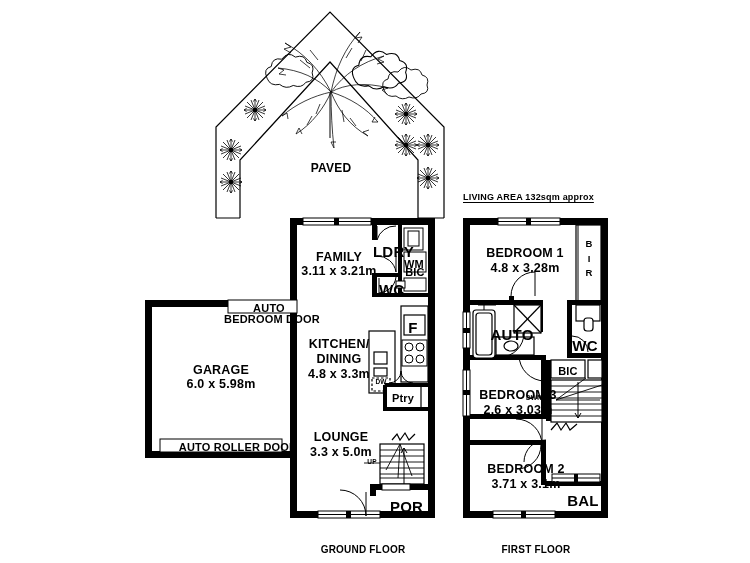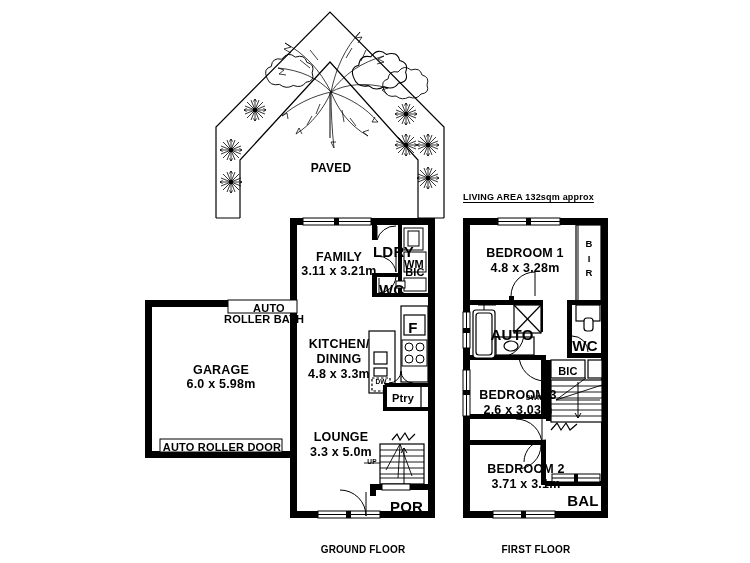--- a/index.html
+++ b/index.html
@@ -388,22 +388,22 @@
 <div class="lbl tiny" style="left:403px;top:258px;width:22px;">WM</div>
 <div class="lbl tiny" style="left:403px;top:266px;width:24px;">BIC</div>
 <div class="lbl small" style="left:379px;top:281px;width:24px;">WC</div>
 <div class="lbl small" style="left:404px;top:319px;width:18px;">F</div>
 <div class="lbl mini" style="left:371px;top:378px;width:20px;">DW</div>
 <div class="lbl tiny" style="left:388px;top:392px;width:30px;text-align:center;">Ptry</div>
 <div class="lbl small" style="left:390px;top:498px;width:32px;">POR</div>
 <div class="lbl mini" style="left:363px;top:458px;width:18px;">UP</div>
 
 <div class="lbl tiny" style="left:230px;top:302px;width:78px;">AUTO</div>
-<div class="lbl tiny" style="left:224px;top:313px;width:78px;">ROLLER BATH</div>
-<div class="lbl tiny" style="left:162px;top:441px;width:120px;">AUTO ROLLER DOOR</div>
+<div class="lbl tiny" style="left:224px;top:313px;width:78px;">BEDROOM DOOR</div>
+<div class="lbl tiny" style="left:162px;top:441px;width:120px;padding-left:16px;">AUTO ROLLER DOOR</div>
 
 <div class="lbl room" style="left:477px;top:246px;width:96px;">BEDROOM 1</div>
 <div class="lbl room" style="left:475px;top:261px;width:100px;">4.8 x 3.28m</div>
 
 <div class="lbl room" style="left:470px;top:388px;width:96px;">BEDROOM 3</div>
 <div class="lbl room" style="left:468px;top:403px;width:100px;">2.6 x 3.03m</div>
 
 <div class="lbl room" style="left:478px;top:462px;width:96px;">BEDROOM 2</div>
 <div class="lbl room" style="left:477px;top:477px;width:98px;">3.71 x 3.1m</div>
 

